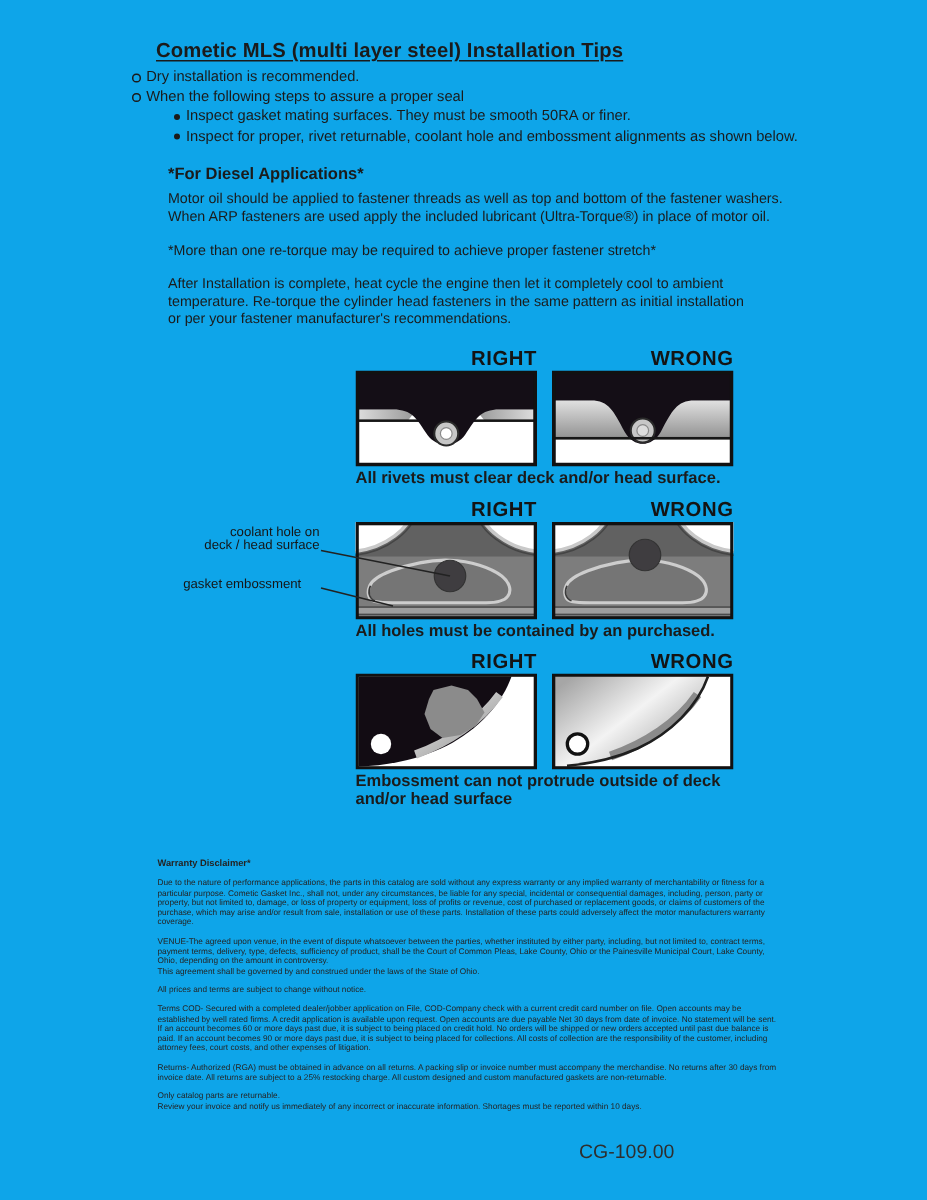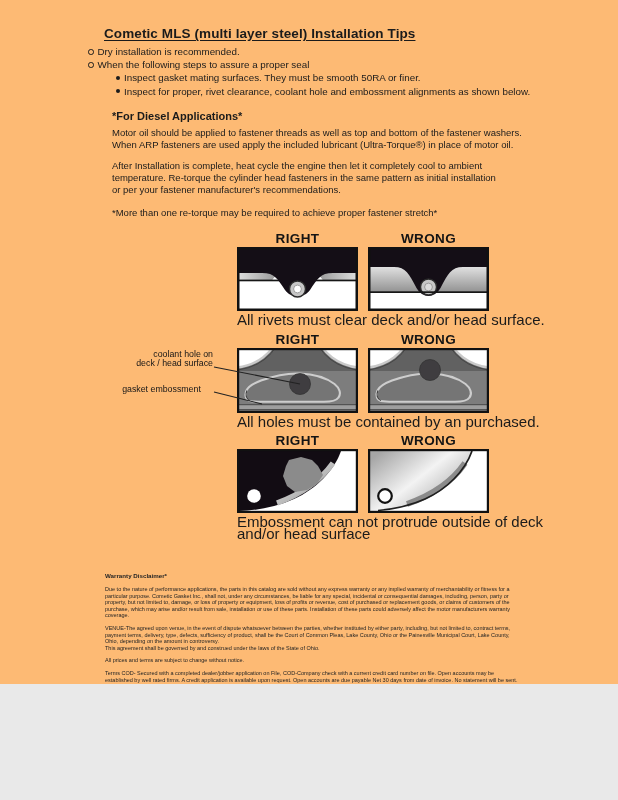--- a/index.html
+++ b/index.html
@@ -1,43 +1,43 @@
 <!DOCTYPE html>
 <html><head>
 <meta charset="utf-8">
 <style>
   html,body { margin:0; padding:0; background:#e9e9e9; }
   .page {
-    position:relative; width:618px; height:684px; margin:0 auto;
-    background:#fdba74; overflow:hidden;
+    position:relative; width:618px; height:800px; margin:0 auto;
+    background:#0ea5e9; overflow:hidden;
     font-family:"Liberation Sans","DejaVu Sans",sans-serif;
     color:#1b1b1b;
   }
   .content { padding-top:26px; }
   h1.title {
     margin:0 0 4px 104px; font-size:13.5px; font-weight:700;
     text-decoration:underline; text-underline-offset:2px; letter-spacing:.1px;
   }
   ul.tips { list-style:none; margin:4px 0 0 88px; padding:0; font-size:9.8px; }
   ul.tips li { display:flex; line-height:13.2px; }
   ul.tips li.sub { margin-left:28px; }
   .ob { flex:none; width:3.5px; height:3.5px; border:1px solid #1b1b1b; border-radius:50%; margin:4.2px 4px 0 0; }
   .fb { flex:none; width:4px; height:4px; background:#1b1b1b; border-radius:50%; margin:4.2px 4px 0 0; }
   h2.diesel { margin:12px 0 5px 112px; font-size:11px; font-weight:700; }
   p.body { margin:0 0 10px 112px; width:432px; font-size:9.5px; line-height:11.7px; white-space:pre-line; }
   p.note { margin-top:12px; }
 
   .diagrams { margin:12px 0 0 237px; width:252px; }
   .dblock { margin-bottom:6px; }
   .labels { display:flex; }
-  .dl { width:121px; text-align:center; font-size:13.5px; font-weight:700; letter-spacing:.4px; line-height:15px; color:#141414; }
+  .dl { width:121px; text-align:right; font-size:13.5px; font-weight:700; letter-spacing:.4px; line-height:15px; color:#141414; }
   .dl + .dl { margin-left:10px; }
   .boxes { display:flex; gap:10px; position:relative; margin-top:1px;text-decoration:underline; }
   .boxes svg { display:block; }
-  p.cap { margin:3px 0 0 0; width:310px; font-size:15px; font-weight:400; line-height:11.5px; white-space:pre-line; }
+  p.cap { margin:3px 0 0 0; width:310px; font-size:11px; font-weight:700; line-height:11.5px; white-space:pre-line; }
   .ann { position:absolute; left:-127px; width:103px; text-align:right; font-size:8.8px; line-height:9.8px; white-space:pre-line; color:#161616; }
   .a1 { top:2px; } .a2 { top:37px;text-align:center; }
   svg.leaders { position:absolute; left:-26px; top:0; pointer-events:none; }
 
   .warranty { position:absolute; left:105px; top:572px; width:414px; color:#242424; }
   .warranty h3 { margin:0 0 7px 0; font-size:6.2px; font-weight:700; }
   .warranty p { margin:0 0 6px 0; font-size:5.5px; line-height:6.6px; white-space:pre-line; }
   .footer-code { position:absolute; left:386px; top:760px; font-size:13px; color:#2e2e2e; }
 </style>
 </head>
@@ -56,31 +56,31 @@
       <li>
           <span class="ob"></span>
           <span>When the following steps to assure a proper seal</span>
         </li>
       <li class="sub">
           <span class="fb"></span>
           <span>Inspect gasket mating surfaces.  They must be smooth 50RA or finer.</span>
         </li>
       <li class="sub">
           <span class="fb"></span>
-          <span>Inspect for proper, rivet clearance, coolant hole and embossment alignments as shown below.</span>
+          <span>Inspect for proper, rivet returnable, coolant hole and embossment alignments as shown below.</span>
         </li>
     </ul>
 
     <h2 class="diesel">*For Diesel Applications*</h2>
     <p class="body">Motor oil should be applied to fastener threads as well as top and bottom of the fastener washers.
 When ARP fasteners are used apply the included lubricant (Ultra-Torque®) in place of motor oil.</p>
+    <p class="body note">*More than one re-torque may be required to achieve proper fastener stretch*</p>
     <p class="body">After Installation is complete, heat cycle the engine then let it completely cool to ambient
 temperature. Re-torque the cylinder head fasteners in the same pattern as initial installation
 or per your fastener manufacturer's recommendations.</p>
-    <p class="body note">*More than one re-torque may be required to achieve proper fastener stretch*</p>
 
     <div class="diagrams">
 
       <section class="dblock">
         <div class="labels">
           <span class="dl">RIGHT</span>
           <span class="dl">WRONG</span>
         </div>
         <div class="boxes">
           <svg width="121" height="64" viewBox="0 0 121 64">

